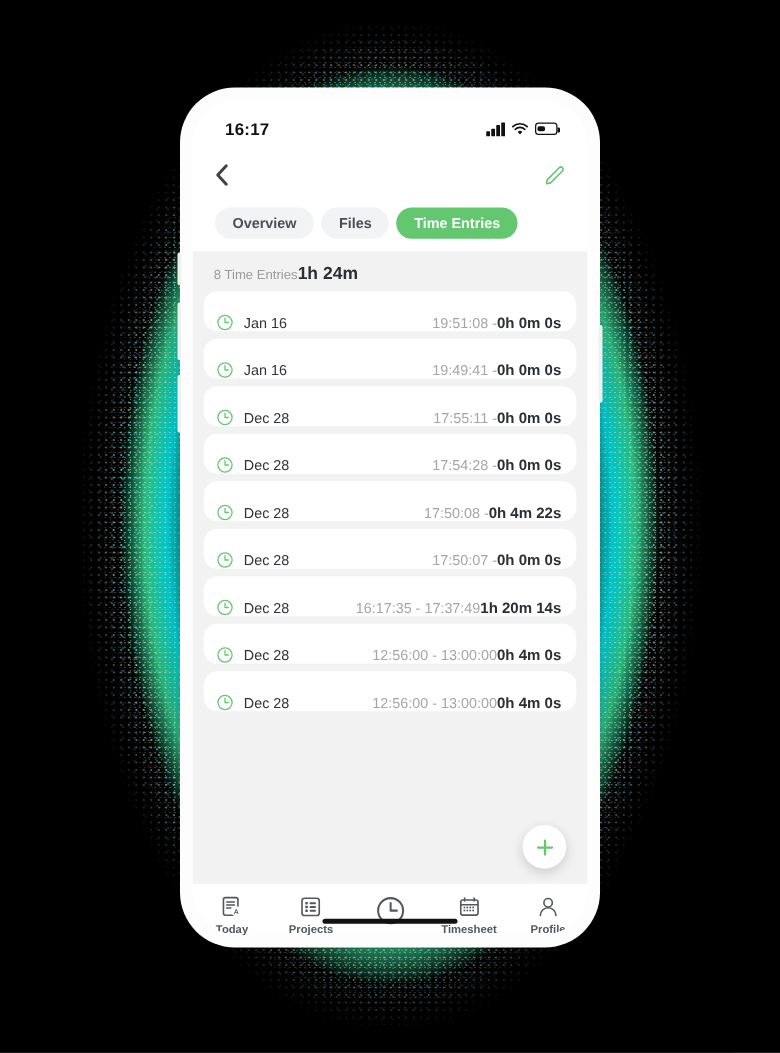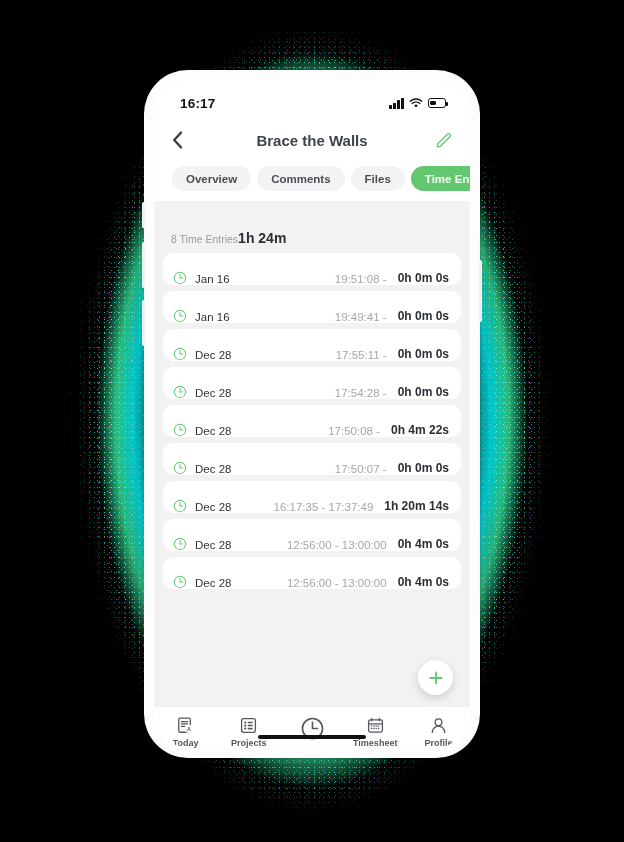--- a/index.html
+++ b/index.html
@@ -106,29 +106,29 @@
   }
   .pill.active { background:#62c76f; color:#fff; }
 
   
   .content { background:#f2f2f2; height:505px; padding:0 9px; position:relative; }
   .summary {
     display:flex; justify-content:flex-start; align-items:baseline;
     padding:9px 8px 7px 8px;
   }
   .sum-left { font-size:10.5px; color:#9b9b9b; }
-  .sum-right { font-size:14px; font-weight:700; color:#2b2f33;margin-top:20px; }
+  .sum-right { font-size:14px; font-weight:700; color:#2b2f33; }
 
   .row {
     background:#fff; border-radius:11px; height:32px; margin-bottom:6px;
     display:flex; align-items:flex-end; padding:0 12px 0 10px;
   }
   .row .ic { width:18px; flex:0 0 18px; display:flex; align-items:center; }
   .row .date { font-size:11.5px; color:#2f3338; width:52px; flex:0 0 52px; padding-left:4px; }
-  .row .range { flex:1; text-align:right; font-size:11.5px; color:#a6a6a6; padding-right:11px; white-space:nowrap; }
+  .row .range { flex:1; text-align:right; font-size:11.5px; color:#a6a6a6; white-space:nowrap; }
   .row .dur { font-size:12px; font-weight:700; color:#2b2f33; white-space:nowrap; }
 
   
   .fab {
     position:absolute; right:17px; bottom:11px; width:35px; height:35px;
     border-radius:50%; background:#fff; display:flex; align-items:center;
     justify-content:center; box-shadow:0 3px 9px rgba(0,0,0,.16); cursor:pointer;
   }
 
   
@@ -179,31 +179,29 @@
             </div>
         </div>
       </div>
 
       <div class="navbar">
         <div class="back-btn">
           <svg width="11" height="18" viewBox="0 0 11 18">
             <path d="M9 1.6 L2.2 9 L9 16.4" stroke="#3e4349" stroke-width="2.4" fill="none" stroke-linecap="round" stroke-linejoin="round"></path>
           </svg>
         </div>
-        <div class="nav-title">Brace the Walls</div>
         <div class="edit-btn">
           <svg width="17" height="17" viewBox="0 0 20 20">
             <path d="M14.6 2.6 a2.1 2.1 0 0 1 3 3 L6.4 16.8 L2.6 17.6 L3.4 13.8 Z" stroke="#62c76f" stroke-width="1.5" fill="none" stroke-linejoin="round"></path>
           </svg>
         </div>
       </div>
 
       <div class="tabs">
         <div class="pill">Overview</div>
-        <div class="pill">Comments</div>
         <div class="pill">Files</div>
         <div class="pill active">Time Entries</div>
       </div>
 
       <div class="content">
         <div class="summary">
           <div class="sum-left">8 Time Entries</div>
           <div class="sum-right">1h 24m</div>
         </div>
 

